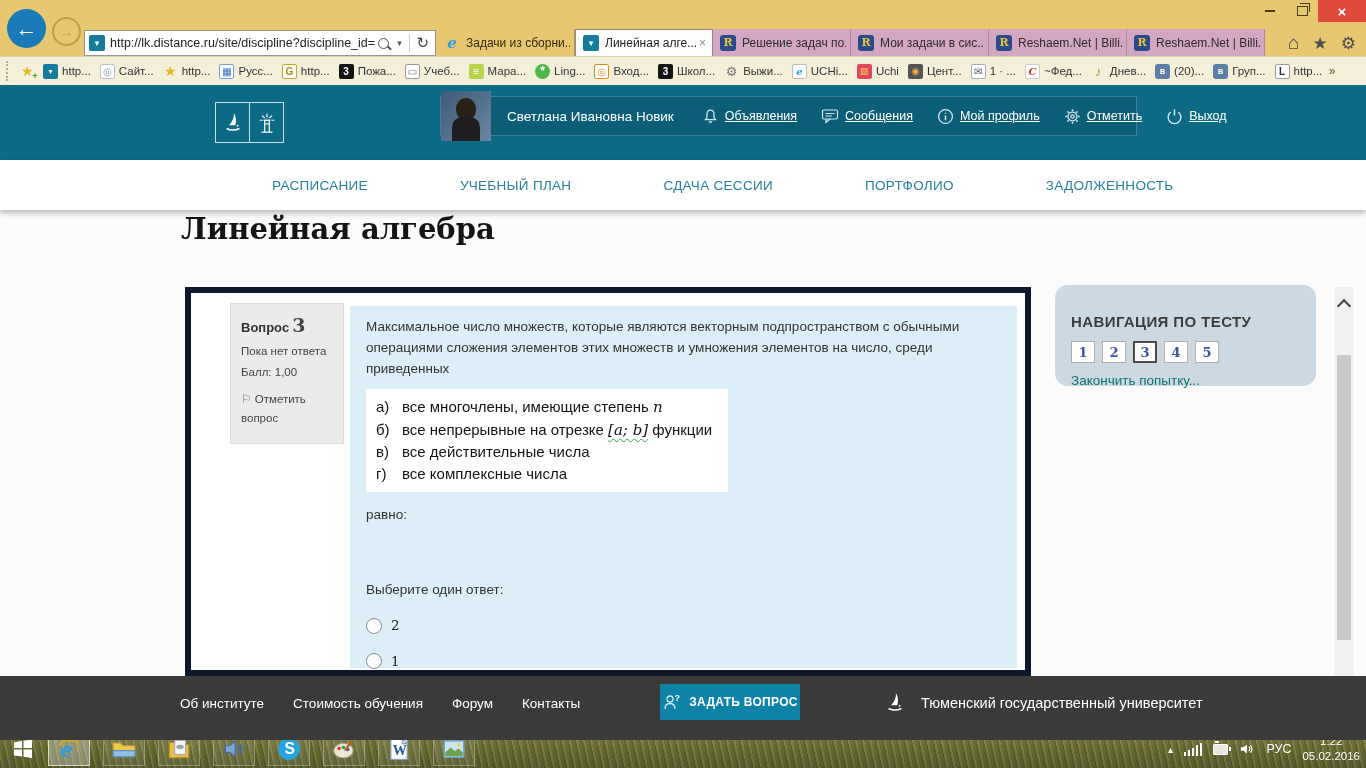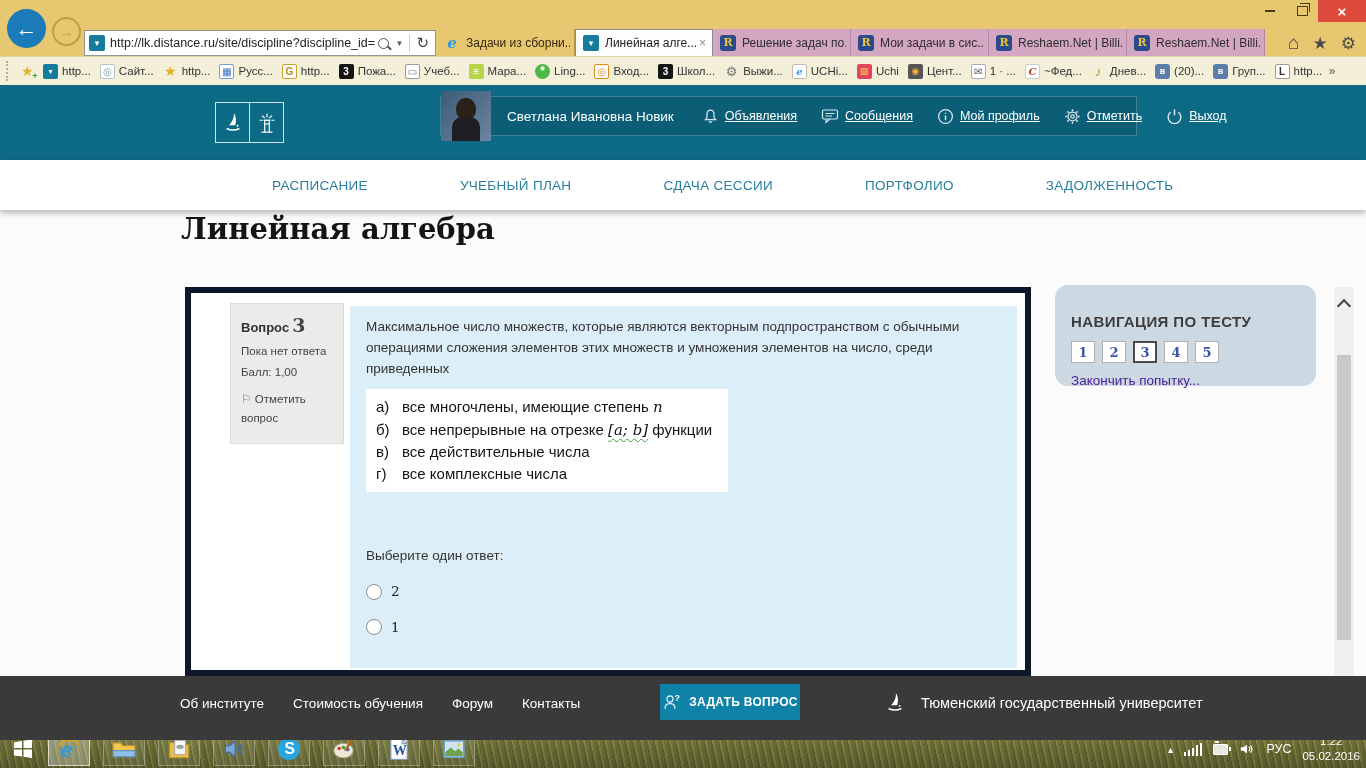--- a/index.html
+++ b/index.html
@@ -120,21 +120,21 @@
   .alabel{font-family:"DejaVu Serif",serif;font-size:13.5px;color:#222;}
 
   
   .quiznav{position:absolute;left:1055px;top:285px;width:261px;height:101px;background:#ccd9e3;border-radius:13px;
            box-sizing:border-box;padding:28px 16px;}
   .quiznav .qnt{font-size:15px;font-weight:bold;color:#3d3d3d;letter-spacing:.4px;}
   .qnums{display:flex;gap:7px;margin-top:11px;}
   .qnum-btn{width:24px;height:22px;background:#fff;border:1px solid #b0b0b0;display:flex;align-items:center;justify-content:center;
             font-family:"DejaVu Serif",serif;font-weight:bold;font-size:13px;color:#3a55a8;box-sizing:border-box;}
   .qnum-btn.current{border:2px solid #4a4a4a;}
-  .finishlink{margin-top:10px;color:#4c1d95;font-size:13.5px;}
+  .finishlink{margin-top:10px;color:#0f766e;font-size:13.5px;}
 
   
   .pscroll{position:absolute;left:1334px;top:287px;width:20px;height:389px;background:#f0f0f0;}
   .pscroll .chev{position:absolute;left:5px;top:14px;width:8px;height:8px;border-left:2.5px solid #3f3f3f;border-top:2.5px solid #3f3f3f;transform:rotate(45deg);}
   .pscroll .thumb{position:absolute;left:3px;top:68px;width:14px;height:285px;background:#c9c9c9;}
 
   
   .footer{position:absolute;left:0;top:676px;width:1366px;height:64px;background:#3a3a3a;color:#fff;z-index:3;}
   .flinks{position:absolute;left:180px;top:0;height:54px;display:flex;align-items:center;gap:29px;font-size:13.5px;}
   .askbtn{position:absolute;left:660px;top:8px;width:140px;height:36px;background:#0f82a8;display:flex;align-items:center;
@@ -423,20 +423,21 @@
         </div>
         <div class="listrow">
           <span class="marker">в)</span>
           <span><span>все действительные числа</span></span>
         </div>
         <div class="listrow">
           <span class="marker">г)</span>
           <span><span>все комплексные числа</span></span>
         </div>
       </div>
+      <div class="ravno">равно:</div>
       <div class="choose">Выберите один ответ:</div>
       <div class="answers">
         <div class="answer">
             <span class="radio"></span>
             <span class="alabel">2</span>
           </div>
         <div class="answer">
             <span class="radio"></span>
             <span class="alabel">1</span>
           </div>

